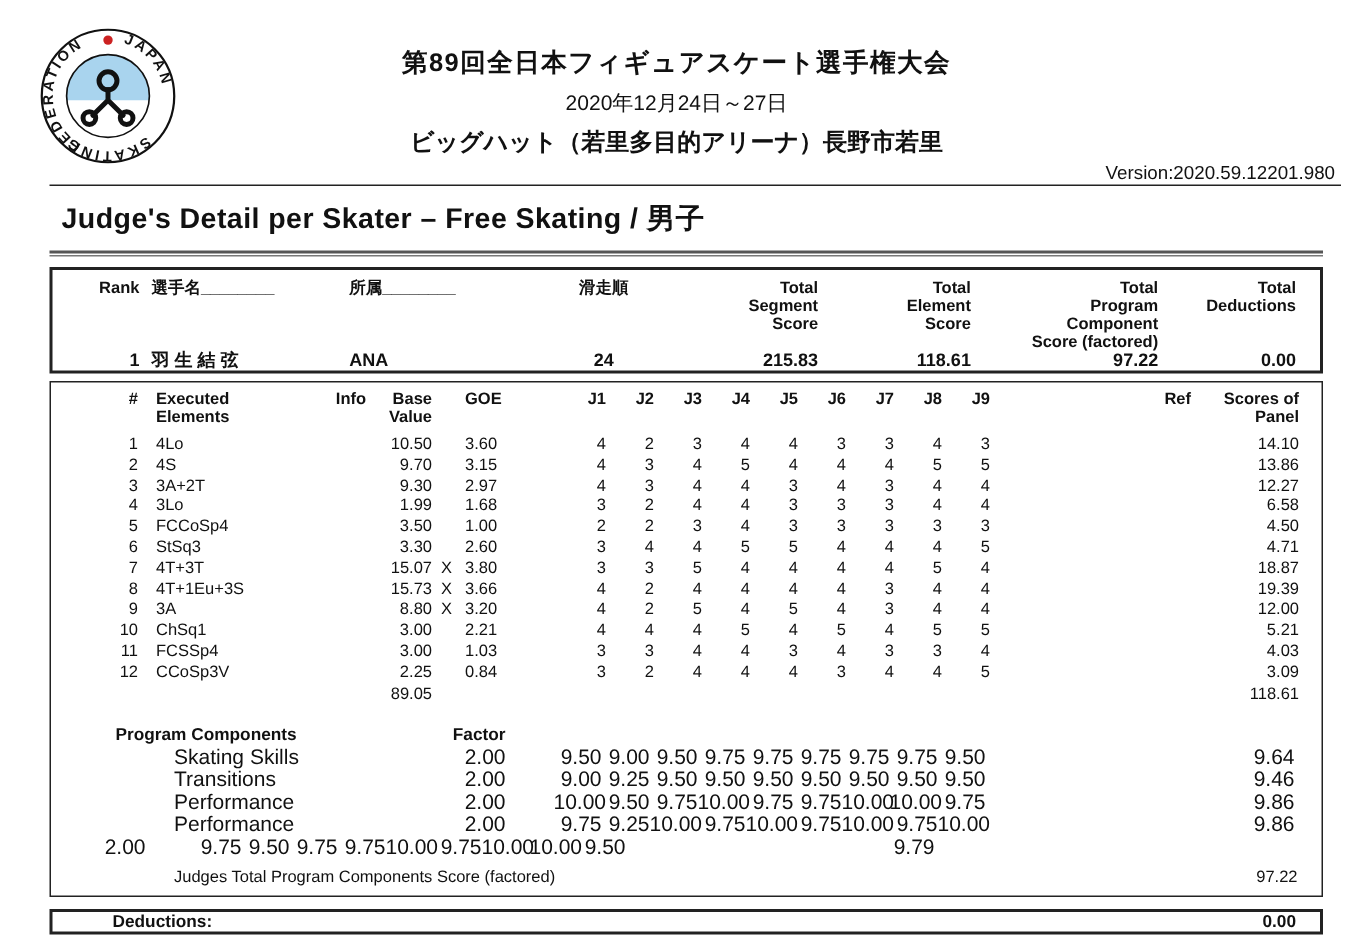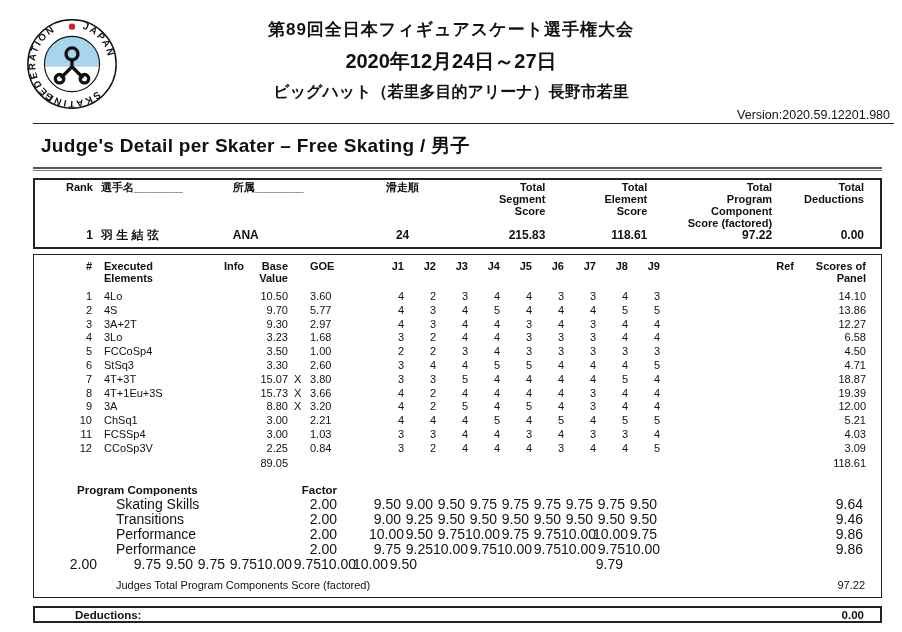--- a/index.html
+++ b/index.html
@@ -6,38 +6,38 @@
   html, body { background: #e8e8e8; }
   body { font-family: "Liberation Sans", "DejaVu Sans", sans-serif; }
   .page {
     position: relative; width: 902px; height: 632px;
     background: #fff; color: #111; overflow: hidden; margin: 0 auto;
   }
 
   
   .header { position: relative; height: 108px; }
   .logo { position: absolute; left: 26px; top: 18px; }
-  .header-titles { text-align: center; padding-top: 18px; }
+  .header-titles { text-align: center; padding-top: 30px; }
   .competition { font-size: 17px; font-weight: bold; letter-spacing: 1px; }
-  .dates { font-size: 20px; font-weight: bold; margin-top: 7px; }
+  .dates { font-size: 14px; font-weight: normal; margin-top: 7px; }
   .venue { font-size: 16px; font-weight: bold; margin-top: 7px; }
 
   .version-row {
     margin: 0 8px 0 33px; text-align: right; font-size: 12.5px;
     padding: 0 4px 1px 0; border-bottom: 1.5px solid #222;
   }
 
   .page-title { margin: 9px 0 0 41px; font-size: 19px; font-weight: bold; letter-spacing: .3px; }
 
   .double-rule { margin: 8px 20px 0 33px; height: 4px; border-top: 2px solid #555; border-bottom: 1.5px solid #777; }
 
   
   .info-box {
     margin: 7px 20px 0 33px; border: 2px solid #222; height: 71px;
-    display: flex; flex-direction: column; justify-content: flex-end;
+    display: flex; flex-direction: column; justify-content: flex-start;
     padding: 6px 16px 6px 3px;
   }
   .i-row { display: flex; align-items: flex-start; font-size: 11px; line-height: 12px; }
   .i-row.data { font-size: 12px; font-weight: bold; align-items: flex-end; }
   .i-rank { width: 55px; text-align: right; font-weight: bold; }
   .i-name { width: 120px; margin-left: 8px; font-weight: bold; }
   .i-club { width: 120px; margin-left: 12px; font-weight: bold; }
   .i-order { width: 100px; text-align: center; font-weight: bold; }
   .i-tss { width: 93px; text-align: right; font-weight: bold; white-space: pre-line; }
   .i-tes { width: 102px; text-align: right; font-weight: bold; white-space: pre-line; }
@@ -200,21 +200,21 @@
     <span class="c-ref"></span>
     <span class="c-panel">14.10</span>
   </div>
 
   <div class="e-row">
     <span class="c-num">2</span>
     <span class="c-name">4S</span>
     <span class="c-info"></span>
     <span class="c-base">9.70</span>
     <span class="c-x"></span>
-    <span class="c-goe">5.77</span>
+    <span class="c-goe">3.15</span>
     <span class="c-j">4</span>
     <span class="c-j">3</span>
     <span class="c-j">4</span>
     <span class="c-j">5</span>
     <span class="c-j">4</span>
     <span class="c-j">4</span>
     <span class="c-j">4</span>
     <span class="c-j">5</span>
     <span class="c-j">5</span>
     <span class="c-ref"></span>
@@ -238,21 +238,21 @@
     <span class="c-j">4</span>
     <span class="c-j">4</span>
     <span class="c-ref"></span>
     <span class="c-panel">12.27</span>
   </div>
 
   <div class="e-row">
     <span class="c-num">4</span>
     <span class="c-name">3Lo</span>
     <span class="c-info"></span>
-    <span class="c-base">3.23</span>
+    <span class="c-base">1.99</span>
     <span class="c-x"></span>
     <span class="c-goe">1.68</span>
     <span class="c-j">3</span>
     <span class="c-j">2</span>
     <span class="c-j">4</span>
     <span class="c-j">4</span>
     <span class="c-j">3</span>
     <span class="c-j">3</span>
     <span class="c-j">3</span>
     <span class="c-j">4</span>

